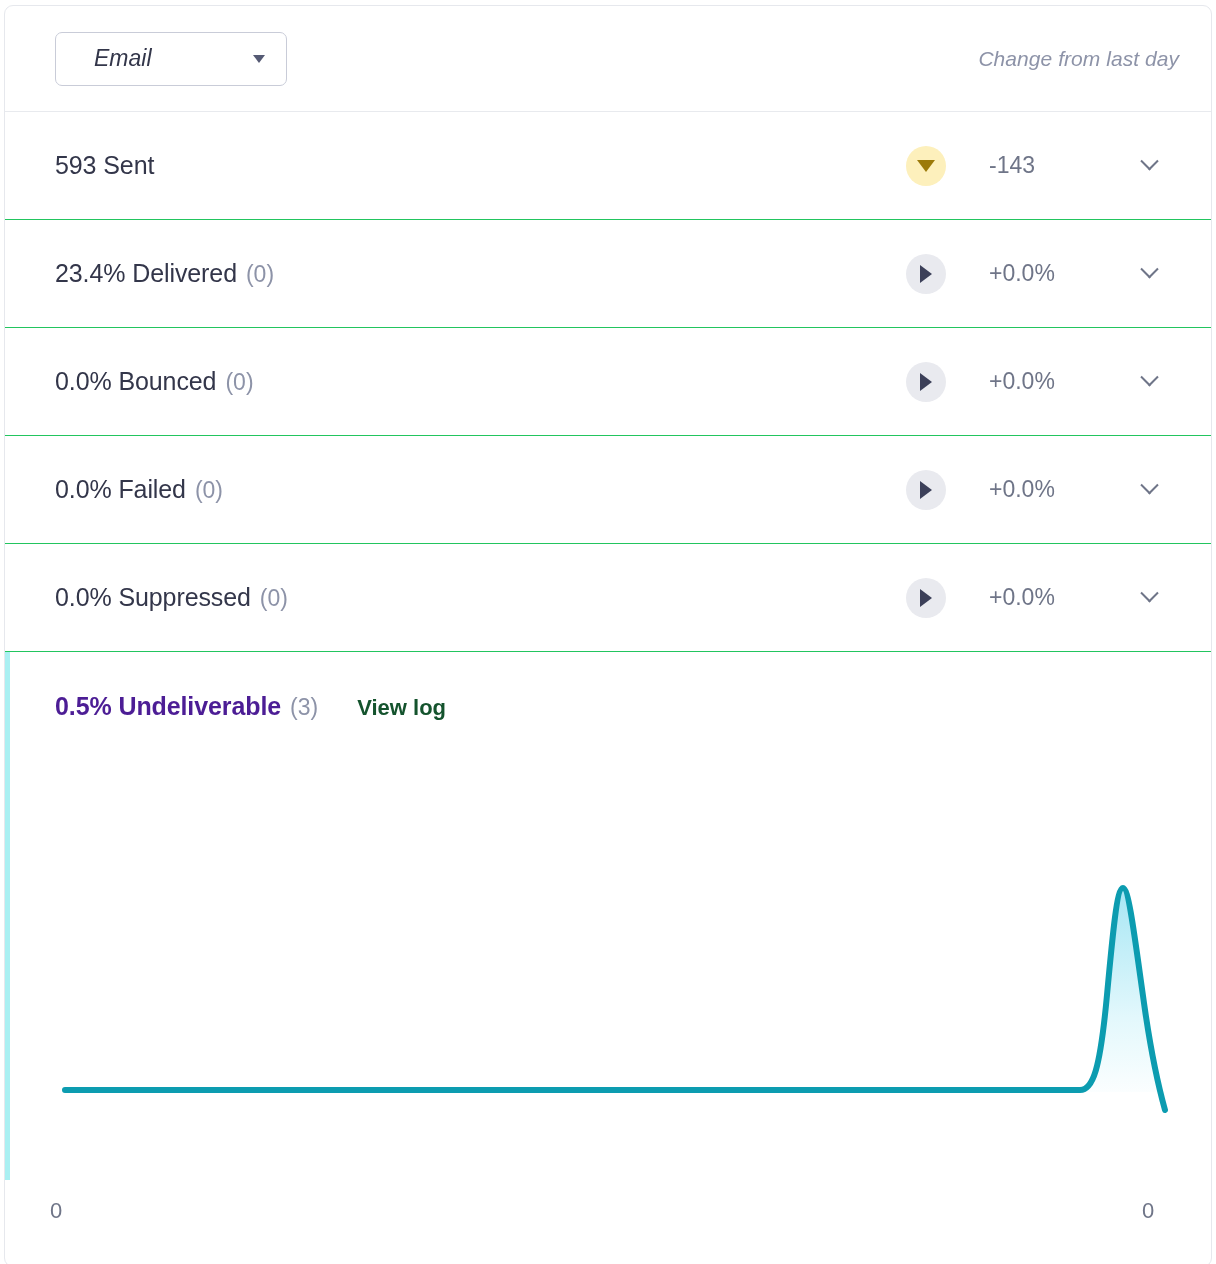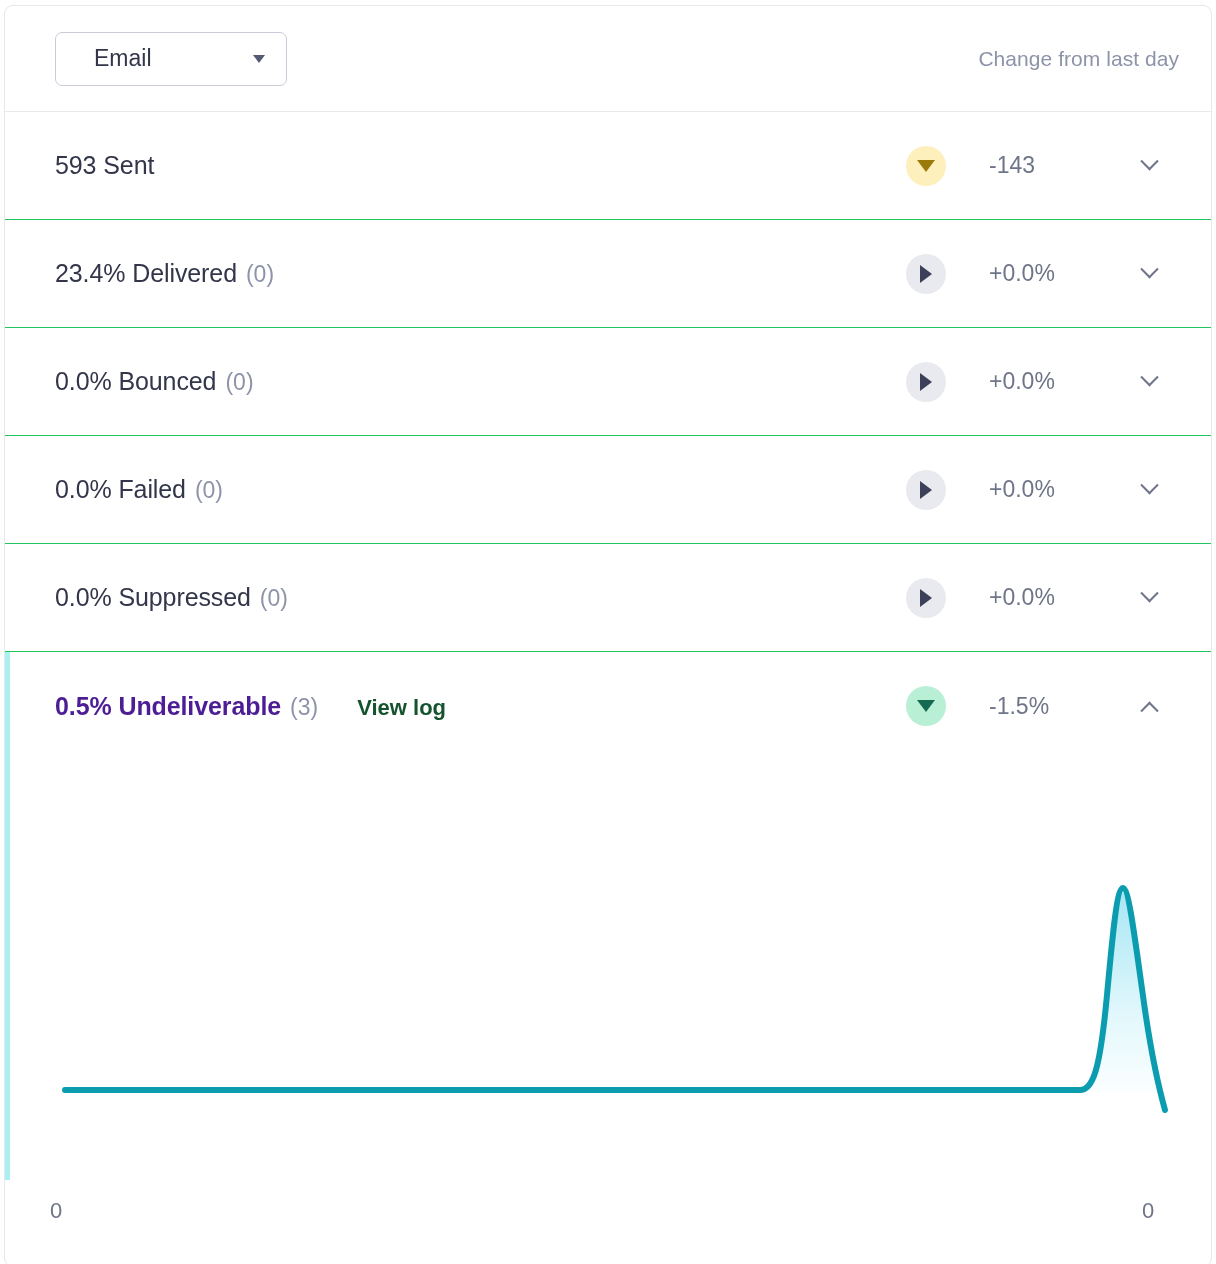--- a/index.html
+++ b/index.html
@@ -77,20 +77,21 @@
   }
 
   
   .filter-bar {
     position: relative;
     height: 106px;
     border-bottom: 1px solid #e8eaee;
     display: flex;
     align-items: center;
     padding: 0 44px 0 50px;
+    font-style: italic;
   }
   .select-box {
     width: 232px;
     height: 54px;
     border: 1px solid #c9ccd8;
     border-radius: 7px;
     background: #ffffff;
     display: flex;
     align-items: center;
     justify-content: space-between;
@@ -360,29 +361,20 @@
             </span>
         </div>
       </div>
 
       <div class="metric-row expanded">
         <span class="accent"></span>
         <div class="row-left">
           <span class="metric-label">0.5% Undeliverable</span>
           <span class="metric-count">(3)</span>
           <a class="view-log">View log</a>
-        </div>
-        <div class="row-right">
-          <span class="badge green">
-            <span class="tri-down"></span>
-          </span>
-          <span class="delta">-1.5%</span>
-          <span class="chev-toggle up">
-              <i></i>
-            </span>
         </div>
       </div>
 
     </div>
 
     <div class="chart-panel">
       <span class="chart-accent"></span>
       <svg class="chart-svg" viewBox="0 0 1206 365" preserveAspectRatio="none">
         <defs>
           <linearGradient id="spikeFill" x1="0" y1="0" x2="0" y2="1">

